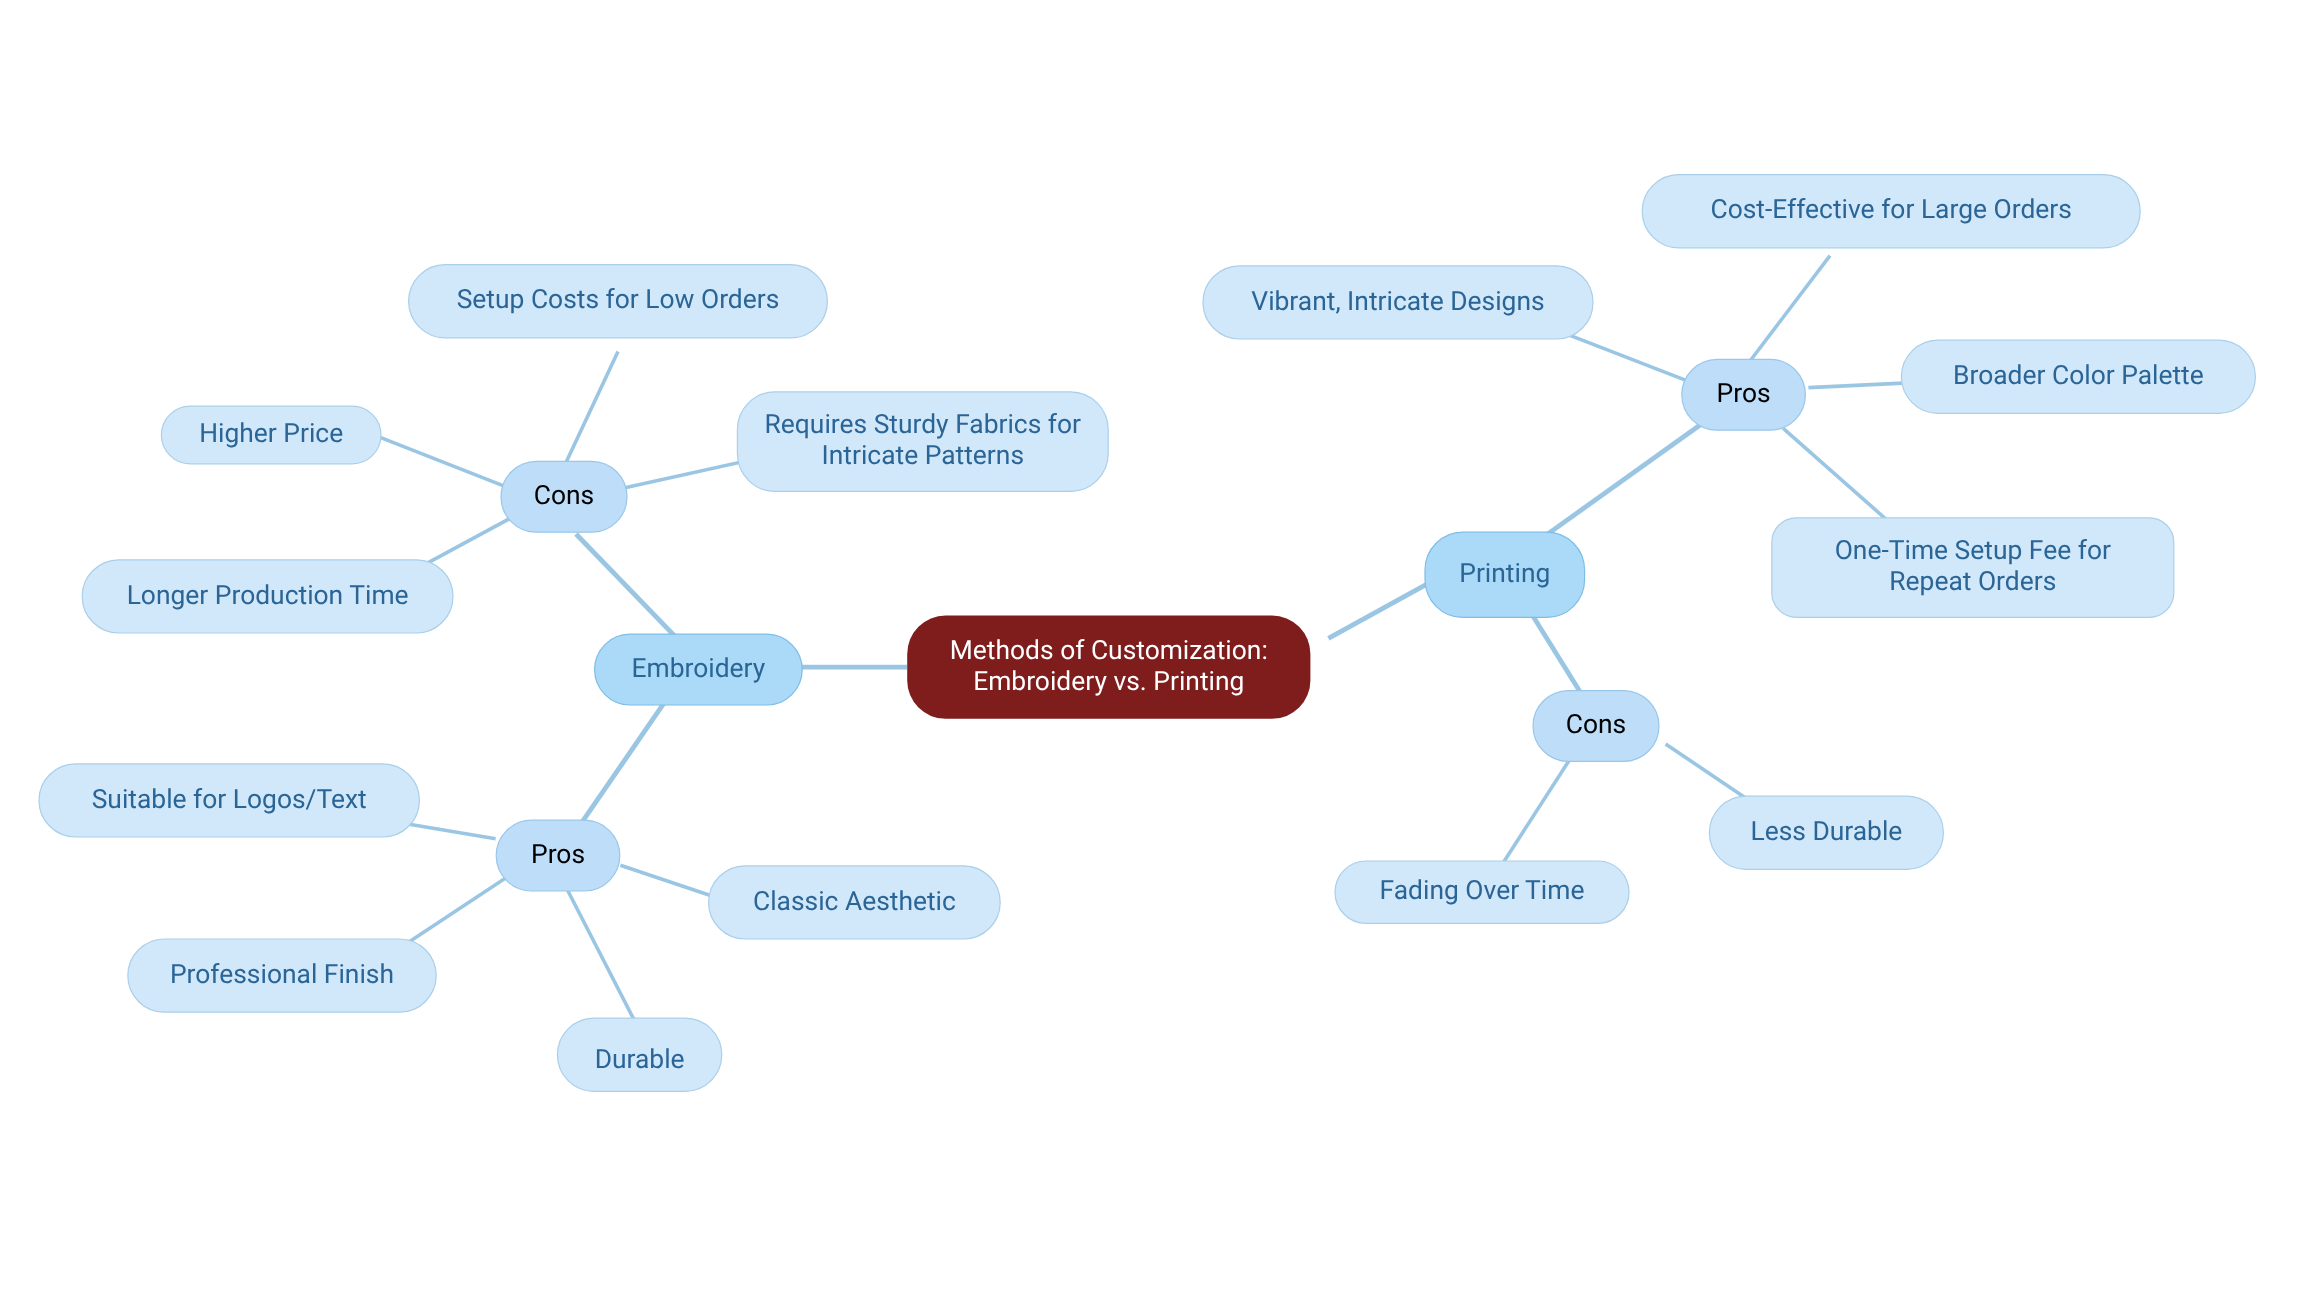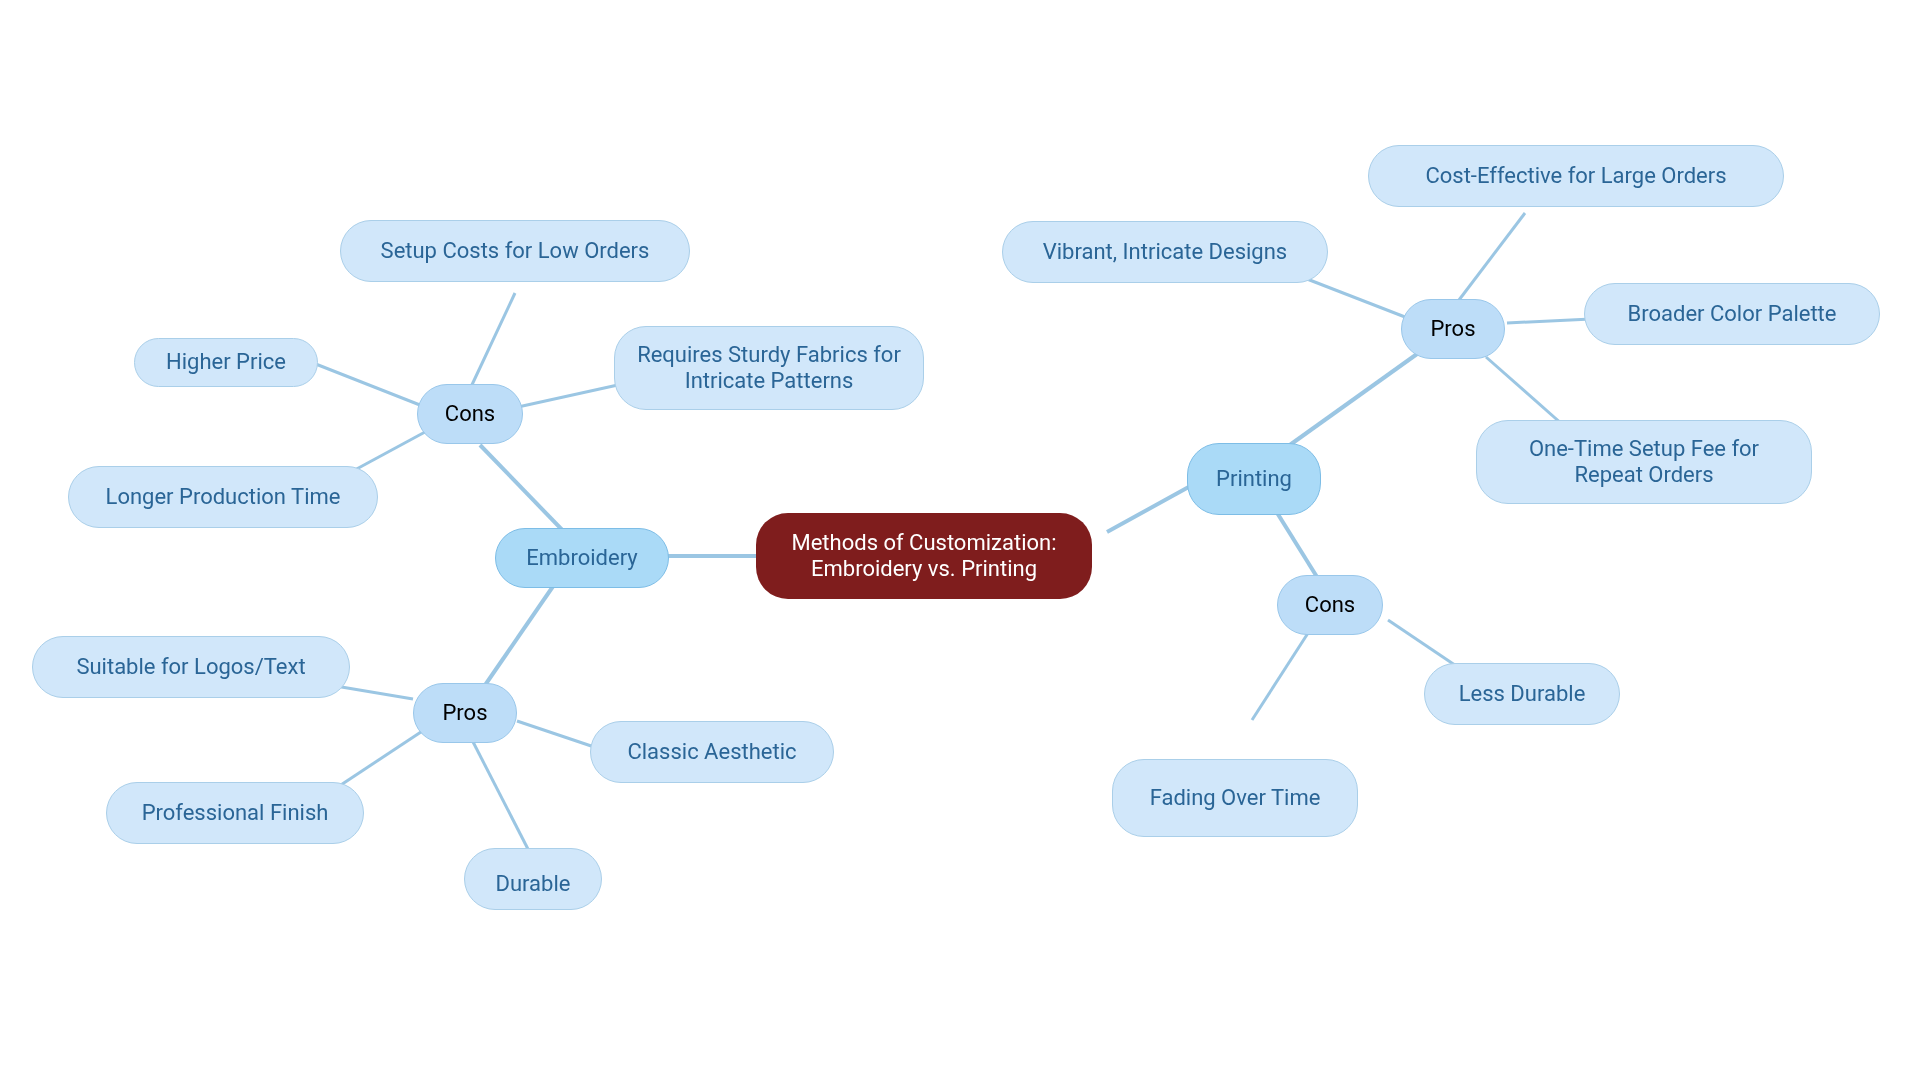--- a/index.html
+++ b/index.html
@@ -141,26 +141,26 @@
 
 <div class="node leaf" style="left:1002px; top:221px; width:326px; height:62px;">
   <span>Vibrant, Intricate Designs</span>
 </div>
 <div class="node leaf" style="left:1368px; top:145px; width:416px; height:62px;">
   <span>Cost-Effective for Large Orders</span>
 </div>
 <div class="node leaf" style="left:1584px; top:283px; width:296px; height:62px;">
   <span>Broader Color Palette</span>
 </div>
-<div class="node leaf" style="left:1476px; top:420px; width:336px; height:84px;">
+<div class="node leaf" style="left:1476px; top:431px; width:336px; height:84px;border-radius:21px;">
   <span>One-Time Setup Fee for Repeat Orders</span>
 </div>
 
 <div class="node sub" style="left:1277px; top:575px; width:106px; height:60px;">
   <span>Cons</span>
 </div>
 
 <div class="node leaf" style="left:1424px; top:663px; width:196px; height:62px;">
   <span>Less Durable</span>
 </div>
-<div class="node leaf" style="left:1112px; top:717px; width:246px; height:78px;margin-top:42px;">
+<div class="node leaf" style="left:1112px; top:717px; width:246px; height:53px;">
   <span>Fading Over Time</span>
 </div>
 
 </body></html>

